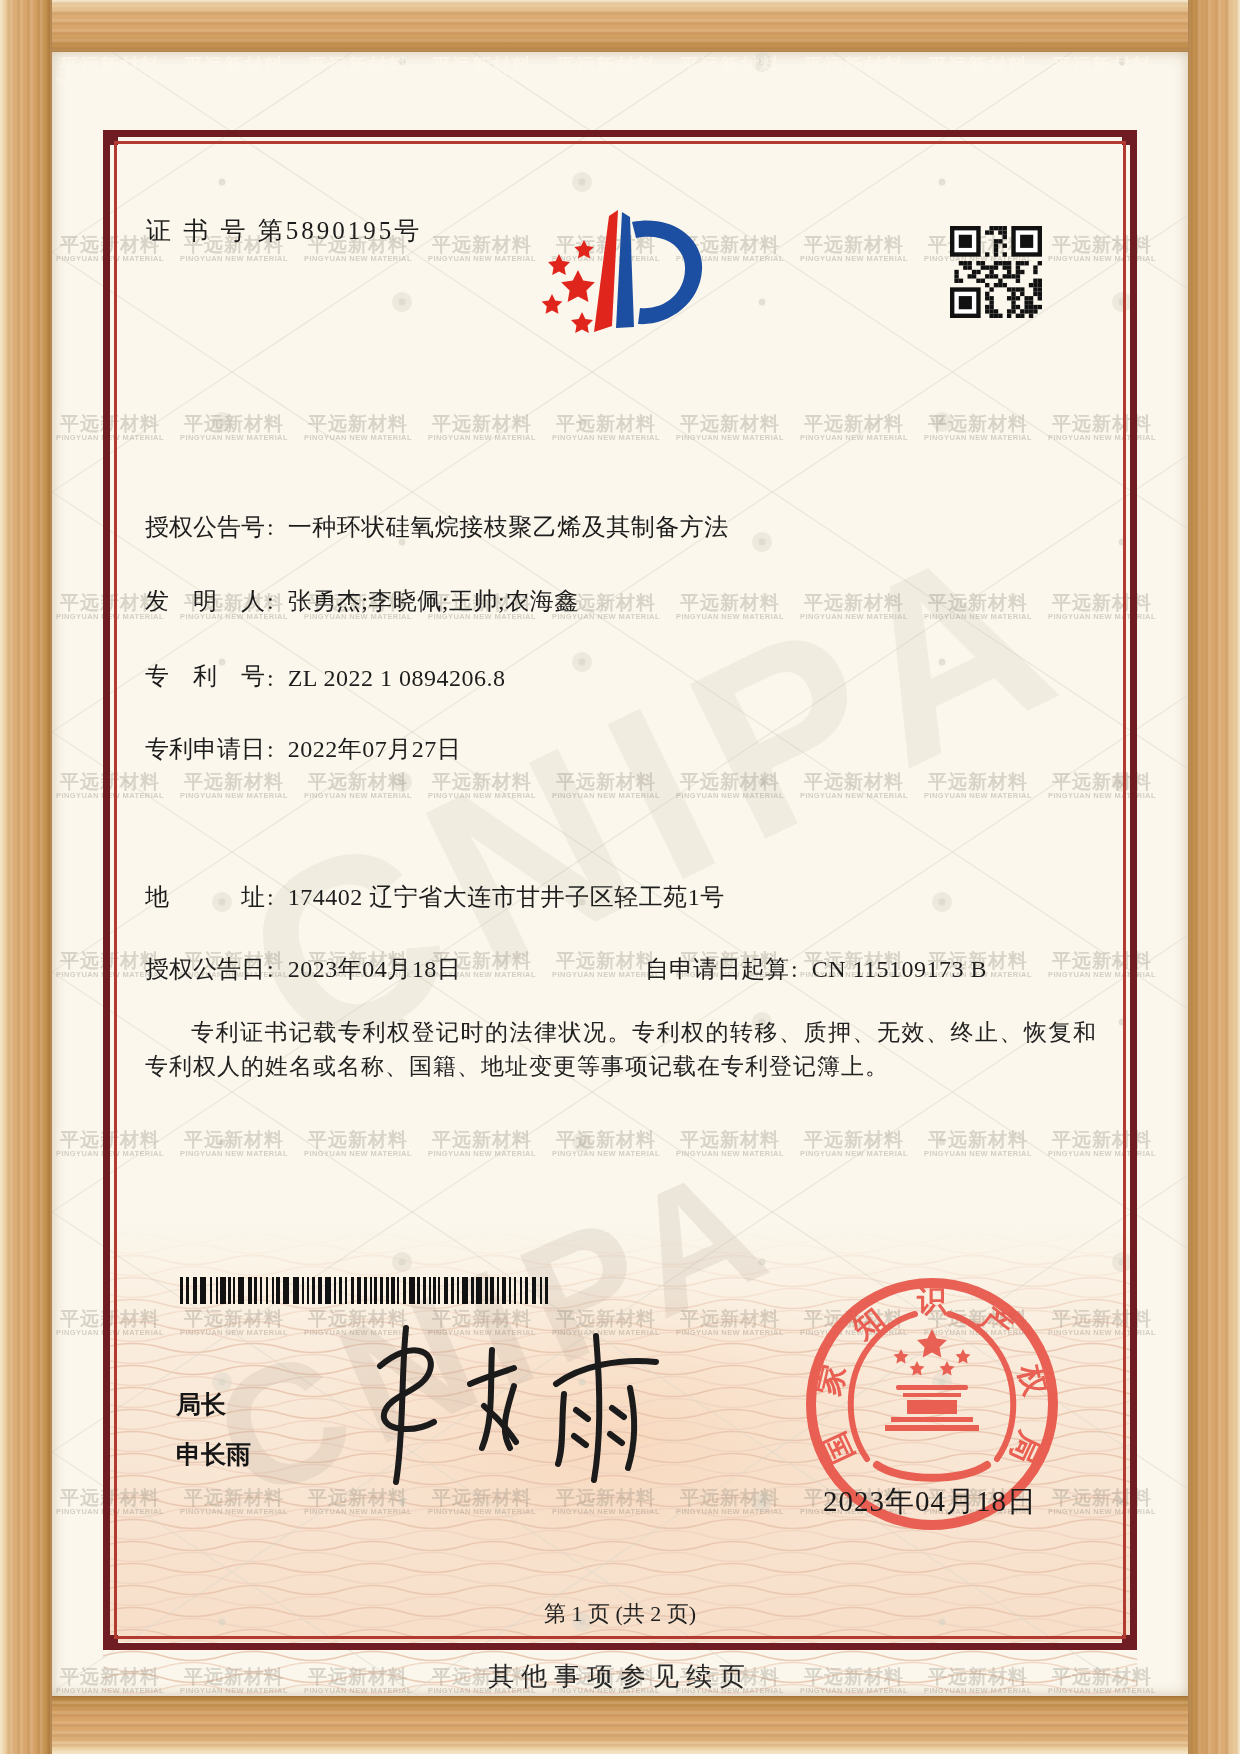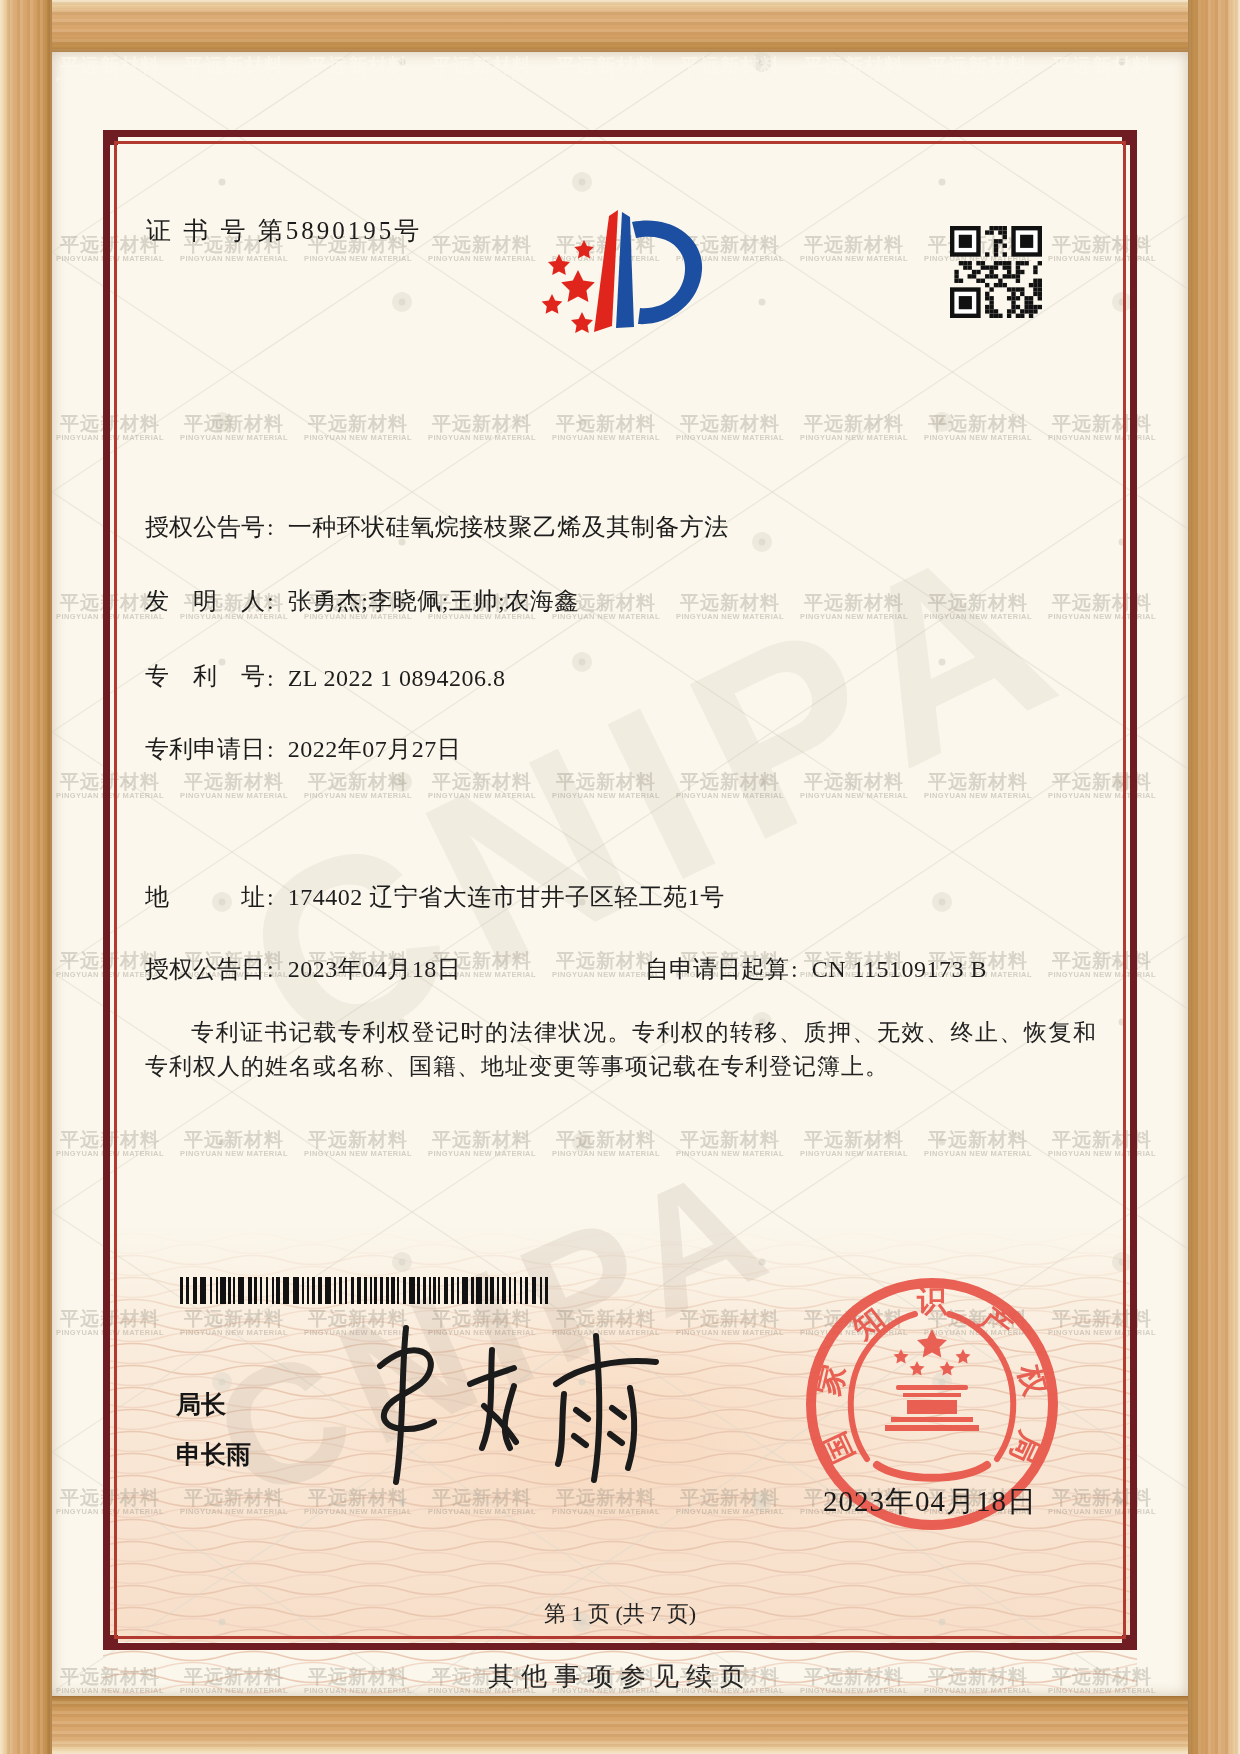--- a/index.html
+++ b/index.html
@@ -917,15 +917,15 @@
         <text x="0" y="0" fill="#e8564a" font-size="30" font-weight="bold" text-anchor="middle" dominant-baseline="middle" transform="translate(37.7,111.9) rotate(-76.7)">家</text>
         <text x="0" y="0" fill="#e8564a" font-size="30" font-weight="bold" text-anchor="middle" dominant-baseline="middle" transform="translate(73.0,56.6) rotate(-38.3)">知</text>
         <text x="0" y="0" fill="#e8564a" font-size="30" font-weight="bold" text-anchor="middle" dominant-baseline="middle" transform="translate(135.0,35.0) rotate(0.0)">识</text>
         <text x="0" y="0" fill="#e8564a" font-size="30" font-weight="bold" text-anchor="middle" dominant-baseline="middle" transform="translate(197.0,56.6) rotate(38.3)">产</text>
         <text x="0" y="0" fill="#e8564a" font-size="30" font-weight="bold" text-anchor="middle" dominant-baseline="middle" transform="translate(232.3,111.9) rotate(76.7)">权</text>
         <text x="0" y="0" fill="#e8564a" font-size="30" font-weight="bold" text-anchor="middle" dominant-baseline="middle" transform="translate(225.6,177.3) rotate(115.0)">局</text>
       </g>
   </svg>
   <div class="seal-date">2023年04月18日</div>
 
-  <div class="page-num">第 1 页 (共 7 页)</div>
+  <div class="page-num">第 1 页 (共 2 页)</div>
   <div class="cont-note">其他事项参见续页</div>
 </div>
 
 </body></html>

